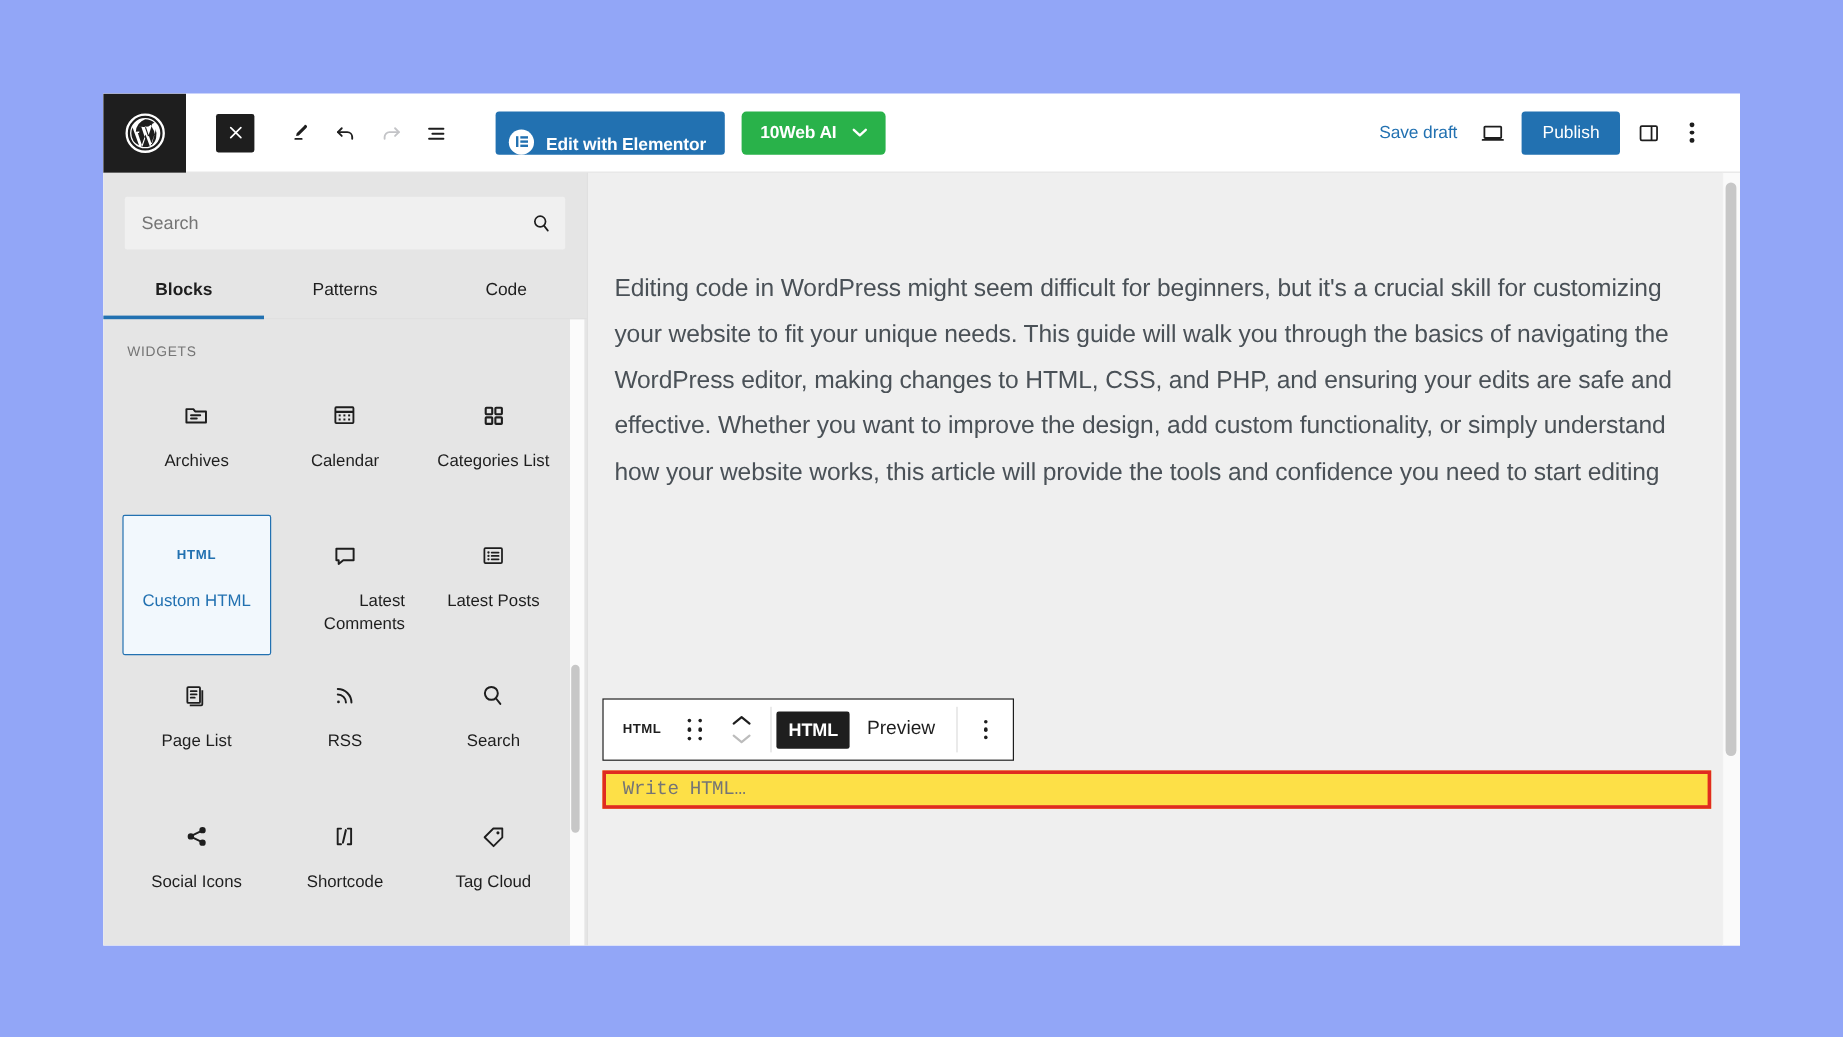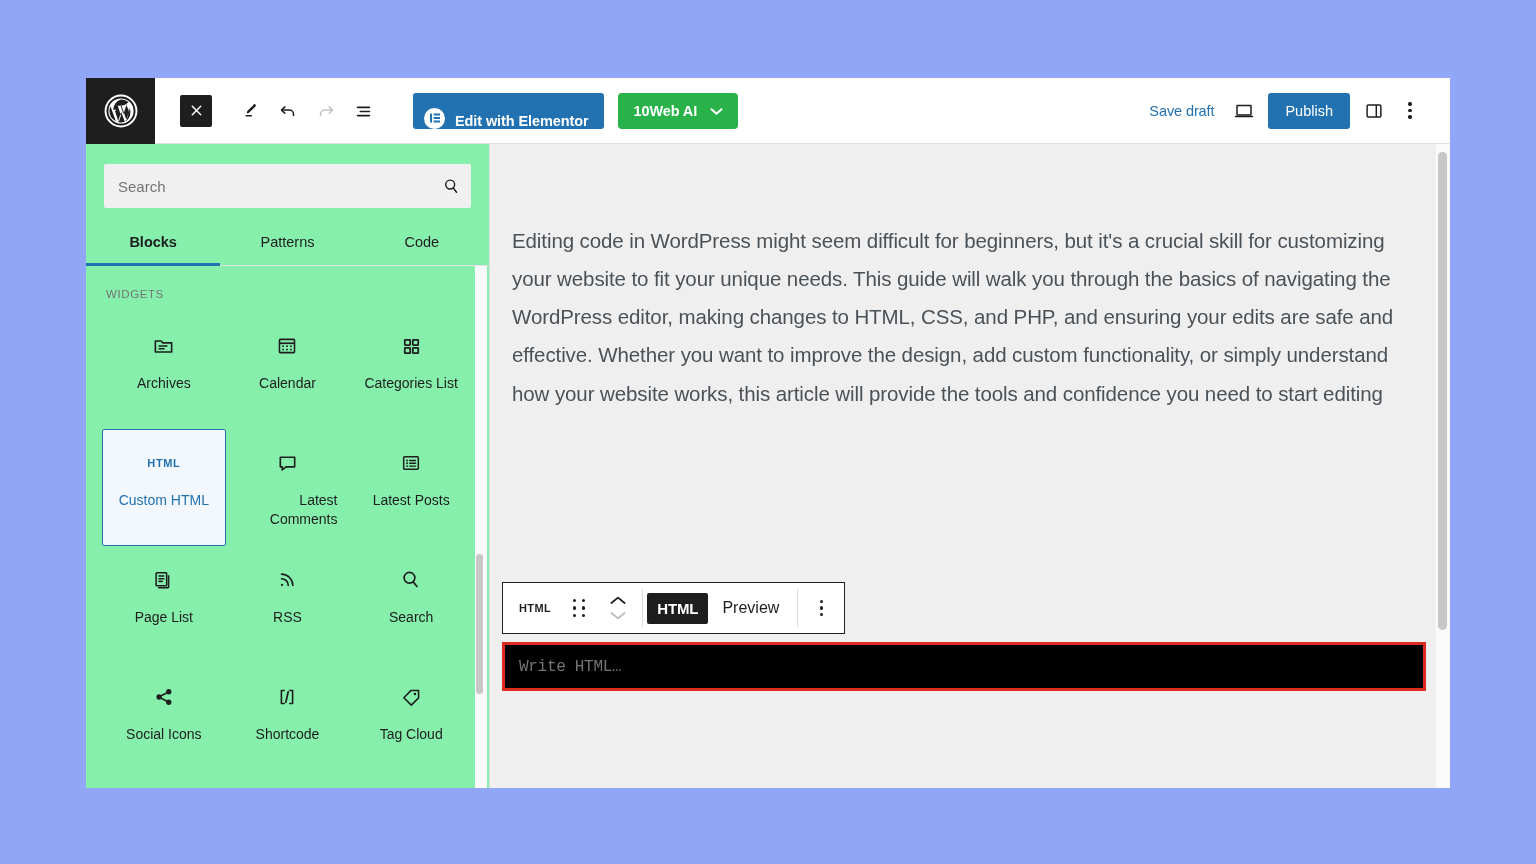--- a/index.html
+++ b/index.html
@@ -157,21 +157,21 @@
     flex: 1;
     display: flex;
     min-height: 0;
     position: relative;
   }
 
   
   .inserter {
     width: 404px;
     min-width: 404px;
-    background: #86efac;
+    background: #e5e5e5;
     border-right: 1px solid #e0e0e0;
     display: flex;
     flex-direction: column;
     position: relative;
   }
 
   .search-wrap { padding: 20px 18px 0 18px; }
   .search-box {
     position: relative;
     height: 44px;
@@ -412,22 +412,22 @@
     cursor: pointer;
     font-family: "Liberation Sans", sans-serif;
   }
 
   
   .html-input {
     position: absolute;
     left: 12px;
     top: 498px;
     width: 924px;
-    height: 49px;
-    background: #000000;
+    height: 32px;
+    background: #fde047;
     border: 3px solid #e02b20;
     display: flex;
     align-items: center;
     z-index: 15;
   }
   .html-input .placeholder {
     font-family: "Liberation Mono", monospace;
     font-size: 16px;
     color: #757575;
     padding-left: 14px;

